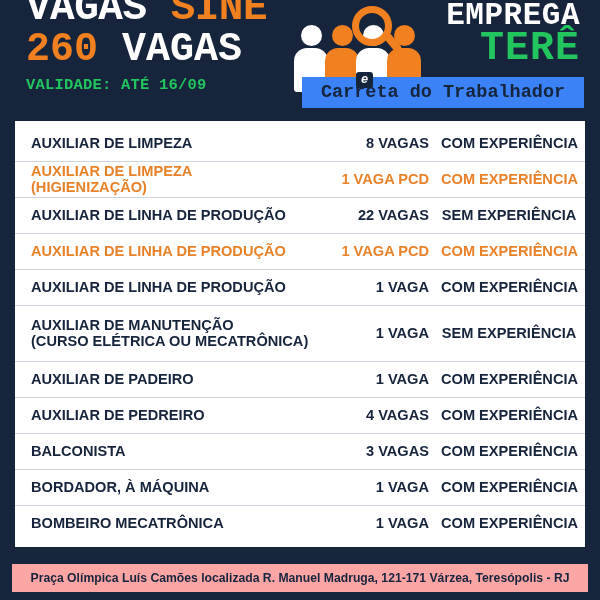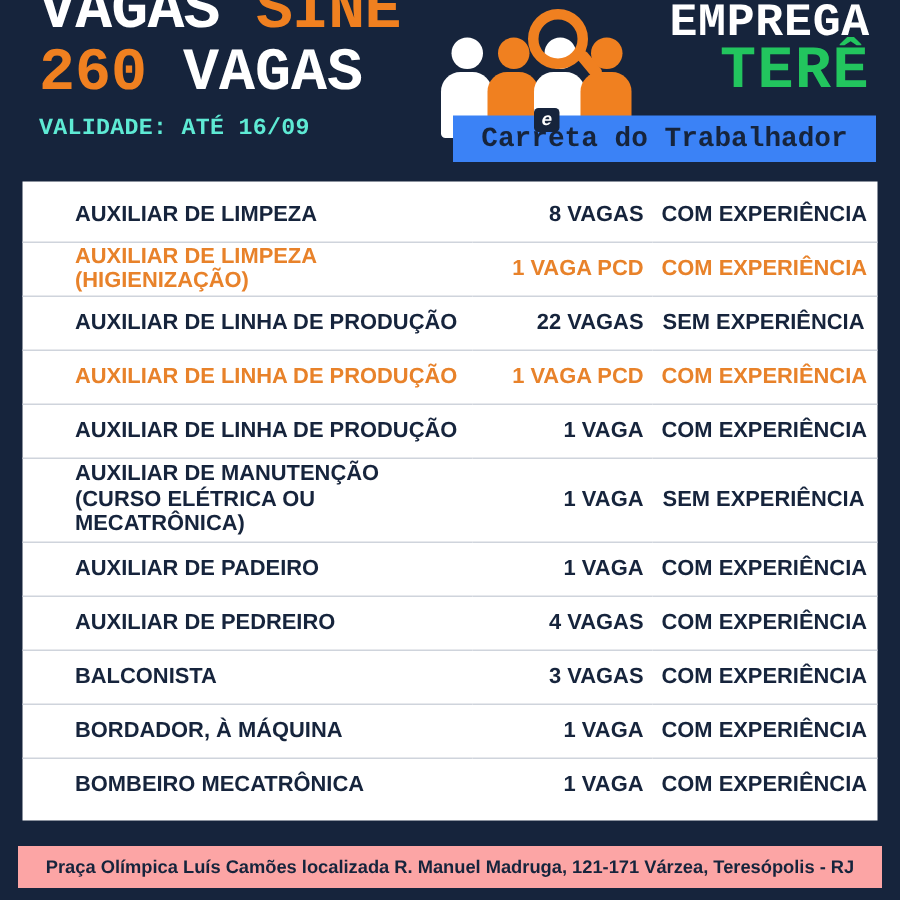--- a/index.html
+++ b/index.html
@@ -46,21 +46,21 @@
     color: #ffffff;
     line-height: 1.0;
     white-space: nowrap;
     margin-top: 2px;
   }
   .vagas-line .num { color: #f08020; }
   .validade {
     margin-top: 6px;
     font-size: 15.5px;
     font-weight: bold;
-    color: #5eead4;
+    color: #22c55e;
     letter-spacing: 0.2px;
     white-space: nowrap;
   }
 
   .header-right {
     position: relative;
     width: 300px;
     height: 112px;
   }
   .emprega {
@@ -183,21 +183,21 @@
     padding: 0 6px;
     vertical-align: middle;
     font-size: 14.6px;
     font-weight: bold;
     color: #16243c;
     border-bottom: 1.5px solid #cfd4dc;
     height: 36px;
     line-height: 1.12;
   }
   tr:last-child td { border-bottom: none; }
-  td.role { width: 300px; padding-left: 35px; }
+  td.role { width: 300px; padding-left: 16px; }
   td.qty  { width: 120px; text-align: right; white-space: nowrap; }
   td.exp  { width: 150px; text-align: center; white-space: nowrap; padding-right: 8px; }
   tr.pcd td { color: #e8822a; }
   tr.tall td { height: 56px; }
 
   
   .footer {
     position: absolute;
     left: 0; bottom: 0;
     width: 600px;

